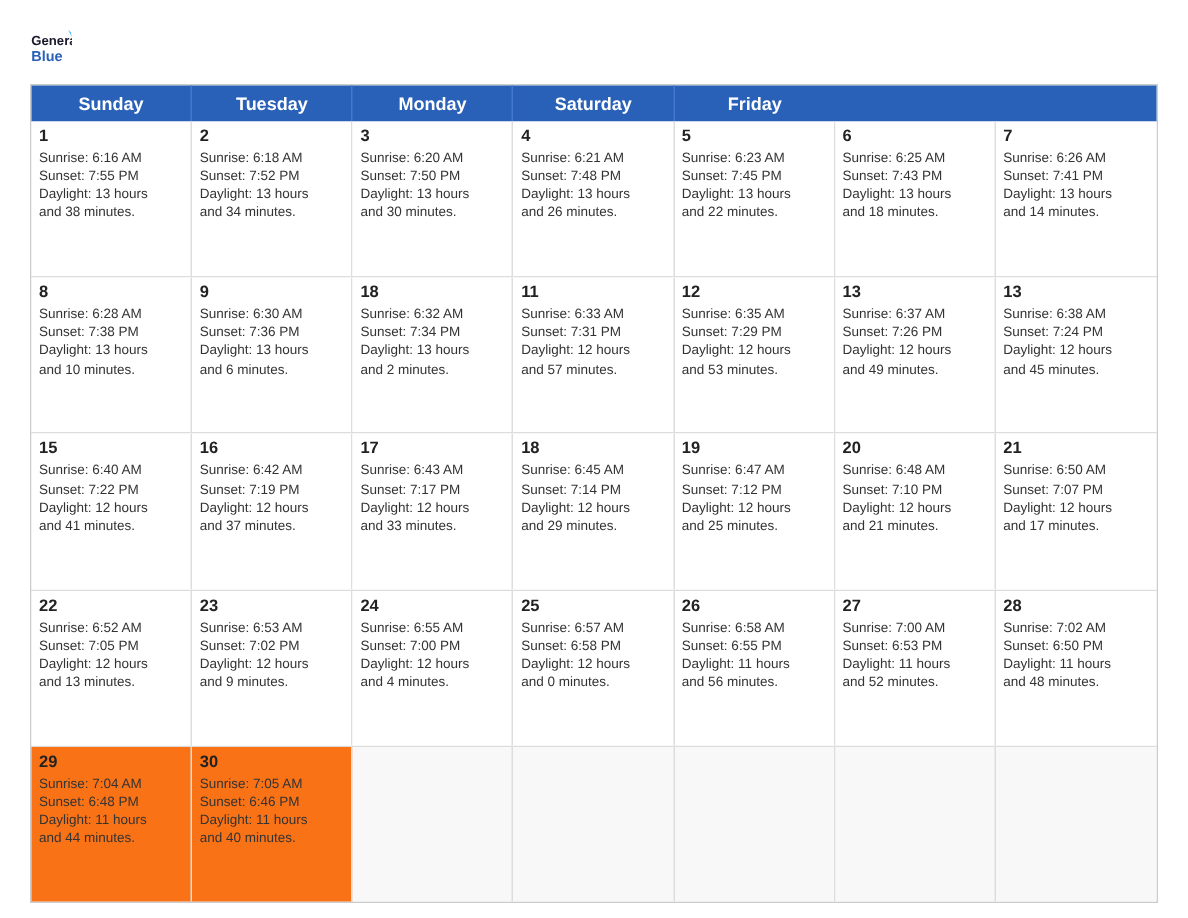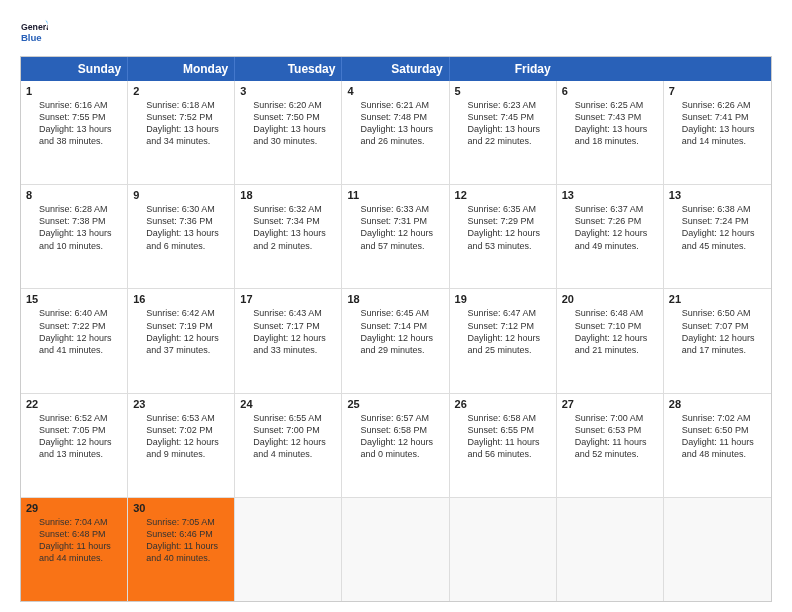--- a/index.html
+++ b/index.html
@@ -60,21 +60,21 @@
     .cal-header {
       display: grid;
       grid-template-columns: repeat(7, 1fr);
       background: #2961b8;
     }
     .cal-header-cell {
       color: #fff;
       font-weight: bold;
       font-size: 12px;
       padding: 5px 6px;
-      text-align: right;
+      text-align: center;
       border-right: 1px solid #4478cc;
     }
     .cal-header-cell:last-child { border-right: none; }
     .cal-body {
       flex: 1;
       display: flex;
       flex-direction: column;
     }
     .cal-row {
       flex: 1;
@@ -97,21 +97,20 @@
     .day-num {
       font-size: 11px;
       font-weight: bold;
       color: #222;
       margin-bottom: 2px;
     }
     .cell-text {
       font-size: 9px;
       color: #333;
       line-height: 1.35;
-      margin-left: 13px;
     }
   </style>
 </head>
 <body>
 
 <div class="page">
   <div class="header">
     <div class="logo">
       <svg class="logo-icon" viewBox="0 0 32 32">
         <rect x="0" y="0" width="32" height="32" fill="white"></rect>
@@ -127,22 +126,22 @@
     </div>
     <div class="title-block">
       <h1></h1>
       <h2></h2>
     </div>
   </div>
 
   <div class="calendar">
     <div class="cal-header" id="cal-header">
         <div class="cal-header-cell">Sunday</div>
+        <div class="cal-header-cell">Tuesday</div>
         <div class="cal-header-cell">Monday</div>
-        <div class="cal-header-cell">Tuesday</div>
         <div class="cal-header-cell">Saturday</div>
         <div class="cal-header-cell">Friday</div>
       </div>
     <div class="cal-body" id="cal-body">
         <div class="cal-row">
           <div class="cal-cell">
             <div class="day-num">1</div>
             <div class="cell-text">Sunrise: 6:16 AM<br>Sunset: 7:55 PM<br>Daylight: 13 hours<br>and 38 minutes.</div>
           </div>
           <div class="cal-cell">

